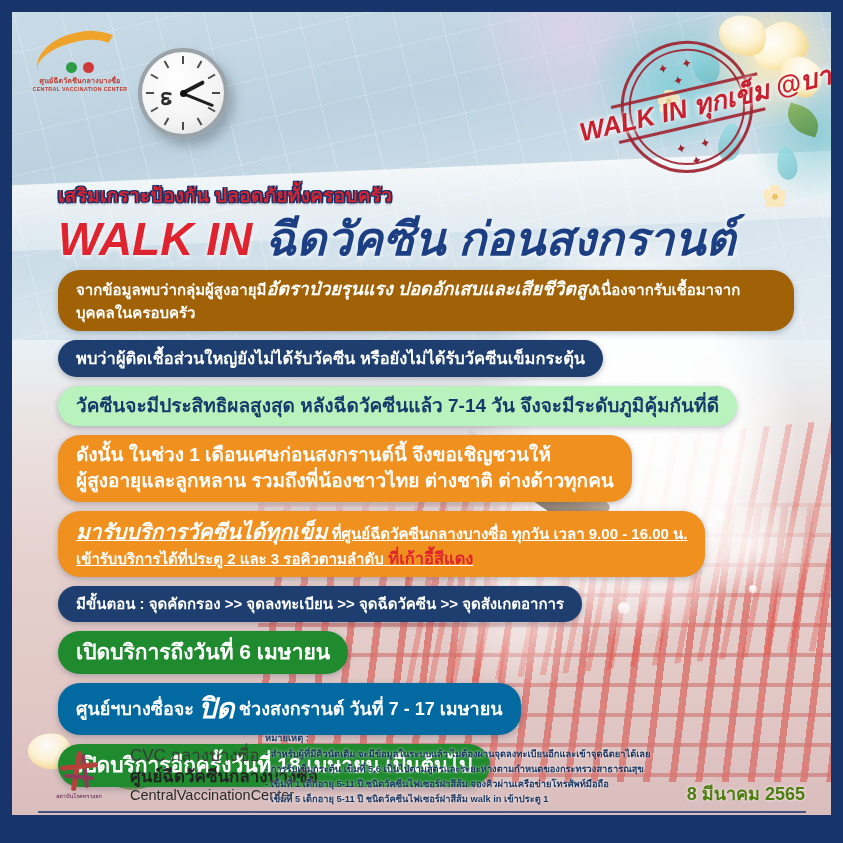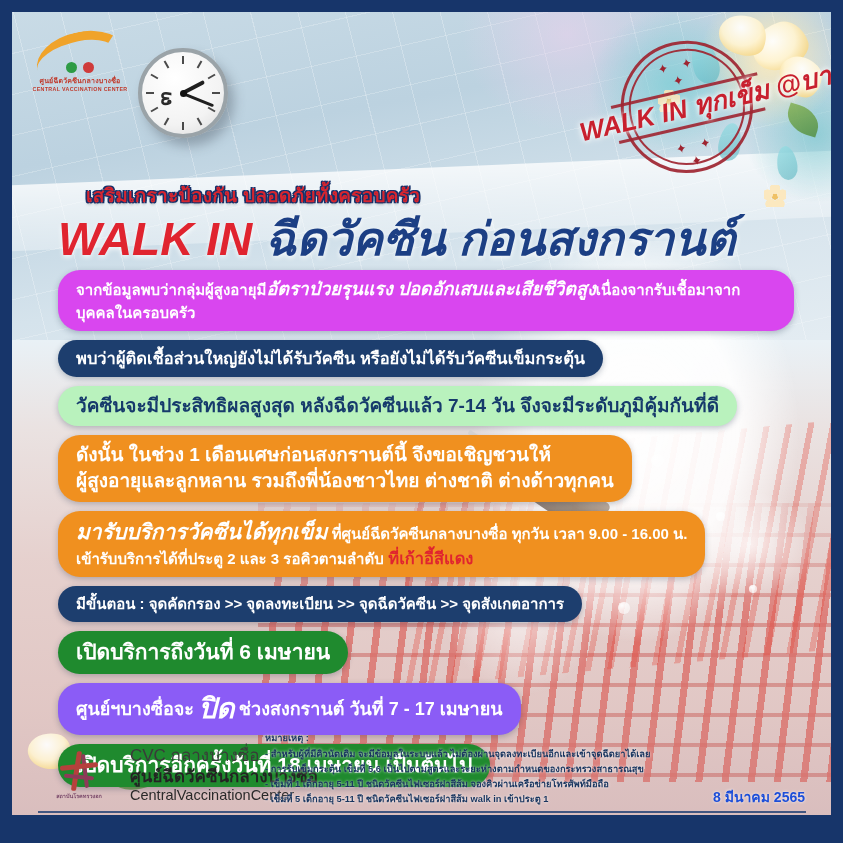--- a/index.html
+++ b/index.html
@@ -223,60 +223,59 @@
   
   .headline-wrap { position: absolute; left: 46px; top: 168px; z-index: 5; }
   .kicker {
     font-size: 19px; font-weight: 700; color: #d6252f;
     text-shadow:
       -1.4px -1.4px 0 #14306a, 1.4px -1.4px 0 #14306a,
       -1.4px  1.4px 0 #14306a, 1.4px  1.4px 0 #14306a,
        0 2px 3px rgba(0,0,0,.3);
     letter-spacing: .3px;
     white-space: nowrap;
-    margin-left: 28px;
   }
   .headline {
     margin-top: 4px;
     font-size: 46px; font-weight: 700; font-style: italic;
     white-space: nowrap; line-height: 1.12;
     text-shadow: 0 2px 5px rgba(255,255,255,.85);
   }
   .h-red  { color: #e0242f; }
   .h-navy { color: #1c3f84; }
 
   
   .boxes { position: absolute; left: 46px; top: 258px; width: 736px; z-index: 5; }
   .box {
     border-radius: 22px;
     padding: 7px 18px;
     margin-bottom: 9px;
     display: inline-block;
     box-shadow: 0 2px 6px rgba(20,40,70,.28);
     line-height: 1.38;
   }
-  .box-amber   { background: #d946ef; color: #ffffff; width: 100%; }
+  .box-amber   { background: #a16207; color: #ffffff; width: 100%; }
   .box-navy    { background: #1d3e6e; color: #ffffff; }
   .box-mint    { background: #b9f2bd; color: #163a6b; }
   .box-orange  { background: #f0901f; color: #ffffff; }
   .box-navy2   { background: #1d3e6e; color: #ffffff; }
   .box-green   { background: #1f8a2e; color: #ffffff; }
-  .box-red     { background: #8b5cf6; color: #ffffff; }
+  .box-red     { background: #0369a1; color: #ffffff; }
   .box-green2  { background: #1f8a2e; color: #ffffff; }
 
   .t16 { font-size: 15px; font-weight: 700; }
   .t17 { font-size: 16.5px; font-weight: 700; }
   .t18 { font-size: 18px; font-weight: 700; }
   .t19 { font-size: 19px; font-weight: 700; }
   .t21 { font-size: 21px; font-weight: 700; }
   .ital { font-style: italic; }
   .hl-white { color: #ffffff; }
   .hl-red   { color: #e0242f; }
   .hl-big   { font-size: 28px; font-weight: 700; font-style: italic; vertical-align: -3px; }
-  .nowrap { white-space: nowrap; }
+  .nowrap { white-space: nowrap; text-decoration: underline; }
   .line2 { display: block; }
 
   
   .footer-band {
     position: absolute; left: 0; bottom: 0; width: 100%; height: 16px;
     background: #17356a; z-index: 8;
   }
   .footer-rule {
     position: absolute; left: 26px; bottom: 18px; width: 768px; height: 2px;
     background: #1b3c72; opacity: .8; z-index: 7;
@@ -303,21 +302,21 @@
   .cvc-n3 { font-size: 14.5px; color: #2a2a2a; }
 
   .notes {
     position: absolute; right: 26px; bottom: 24px; width: 540px; z-index: 8;
     color: #18355f; font-size: 9.3px; line-height: 1.62; font-weight: 700;
     text-shadow: 0 0 3px rgba(255,255,255,.9);
   }
   .notes-title { margin-bottom: 1px; }
   .notes-date {
     position: absolute; right: 0; bottom: -2px;
-    font-size: 14px; color: #1d4ed8; font-weight: 700; margin-left: 7px;
+    font-size: 18px; color: #4d7c0f; font-weight: 700; margin-left: 7px;
   }
   .note-row { white-space: nowrap; }
 </style>
 </head>
 <body>
 
 <div class="poster">
   <div class="canvas">
 
     <div class="bg-layer">

